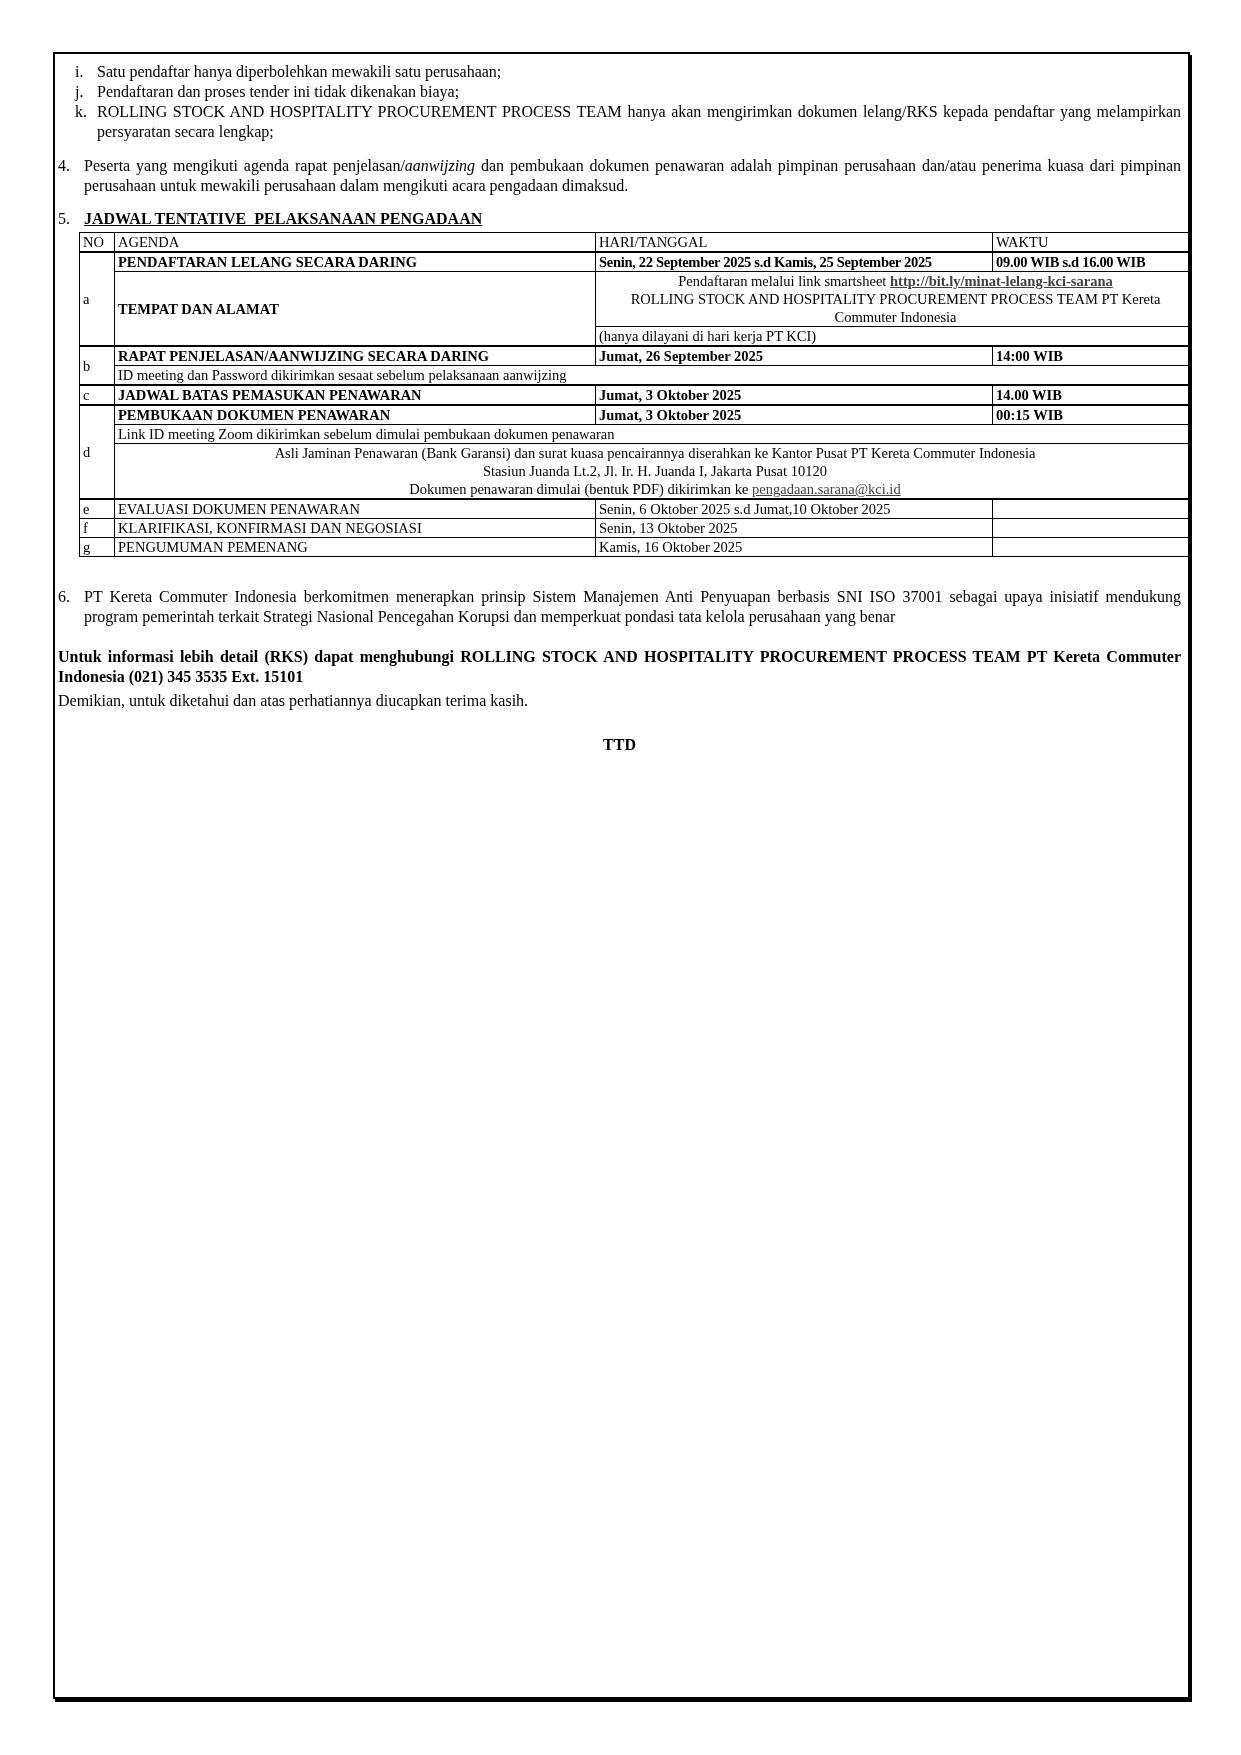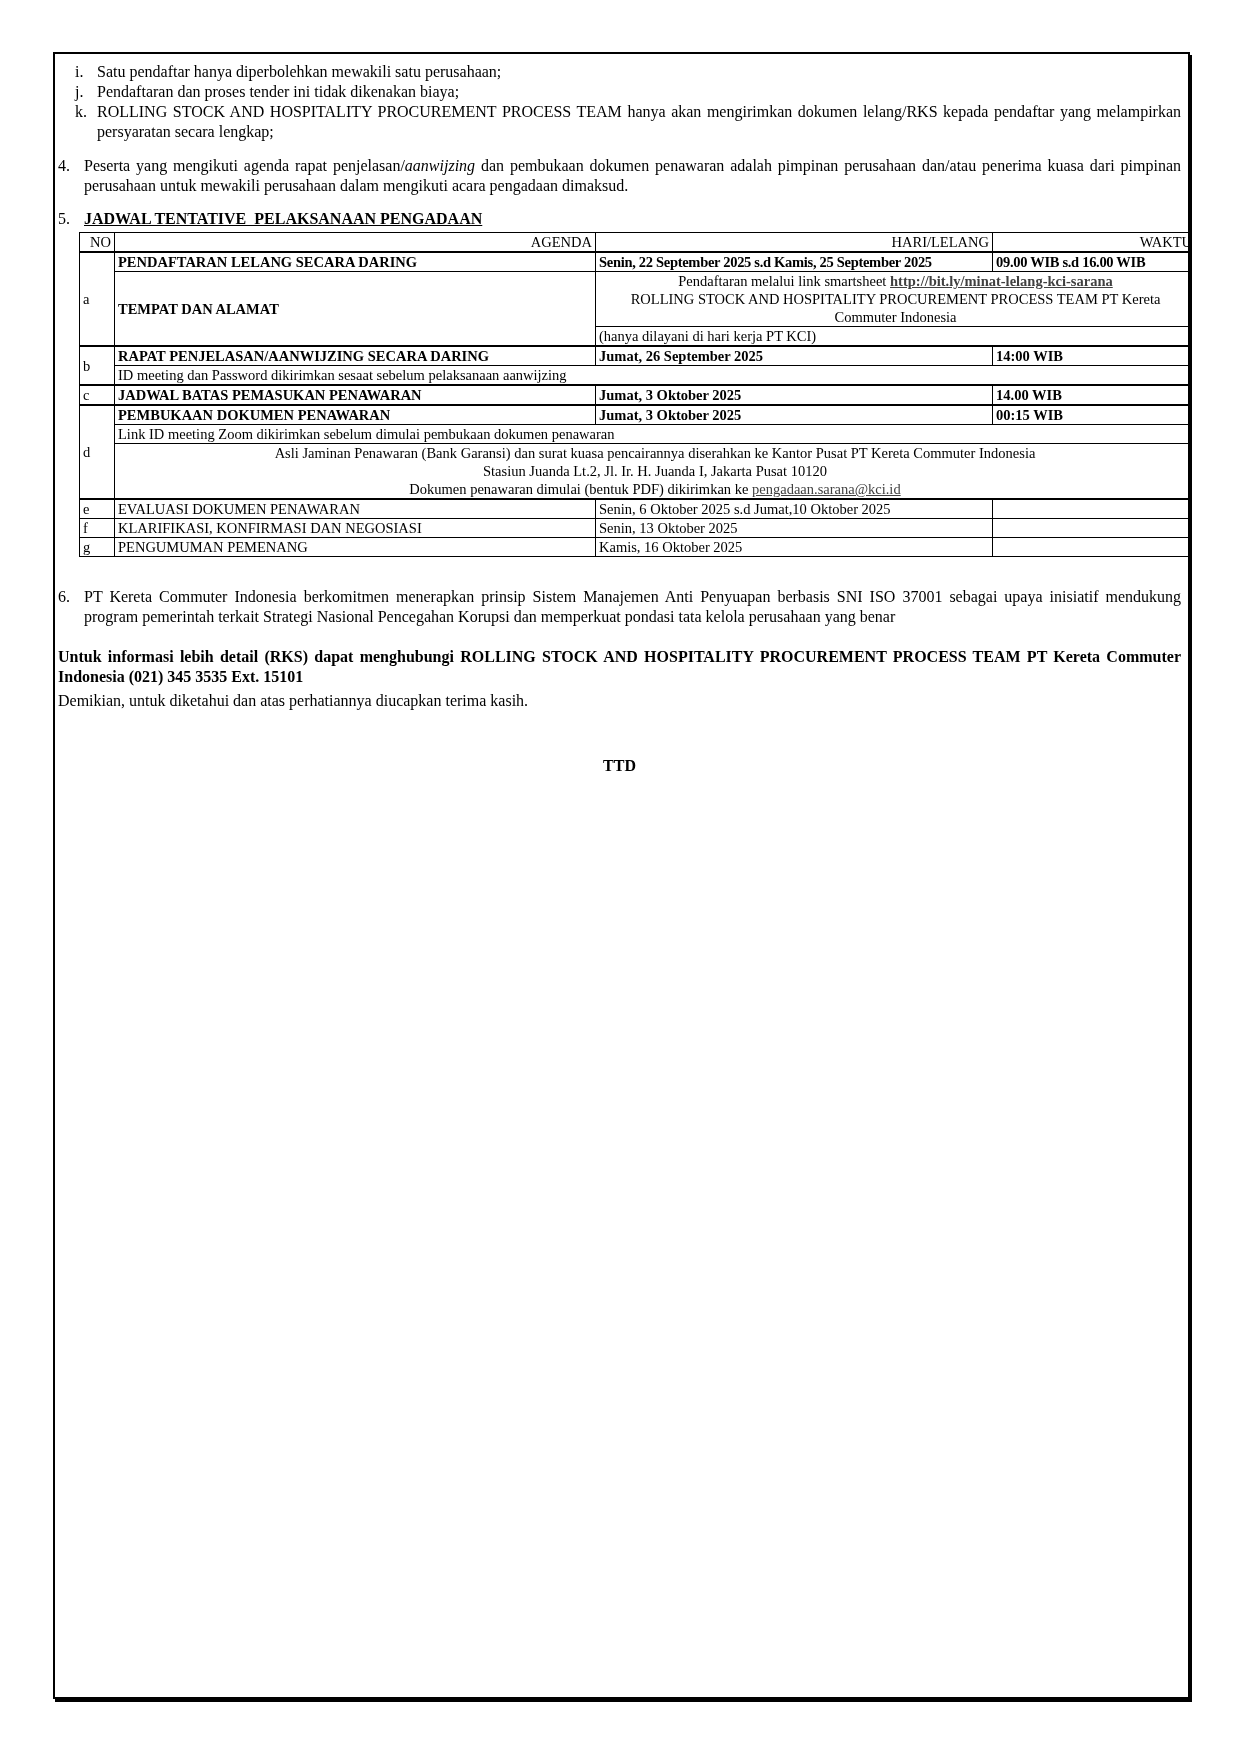--- a/index.html
+++ b/index.html
@@ -29,29 +29,29 @@
   .closing { margin-top:4px; }
   table.sched {
     border-collapse:collapse; table-layout:fixed;
     margin:3px 0 0 21px; width:1116px;
     font-size:14.5px; line-height:18px;
   }
   table.sched th, table.sched td {
     border:1px solid #000; padding:0 3px; vertical-align:middle;
     overflow:hidden;
   }
-  table.sched th { font-weight:normal; text-align:right; }
+  table.sched th { font-weight:normal; text-align:left; }
   td.c { text-align:left; }
   td.b, .b { font-weight:bold; }
   tr.grp td { border-top-width:2px; }
   td.nowr { white-space:nowrap; letter-spacing:-0.3px; }
   .lnk { color:#404040; text-decoration:underline; cursor:pointer; }
   .note-line { text-align:center; }
   .sig { margin-top:22px; text-align:center; font-size:16px; line-height:21px; }
-  .ttd { margin-top:46px; text-align:center; font-size:16px; font-weight:bold; }
+  .ttd { margin-top:25px; text-align:center; font-size:16px; font-weight:bold; }
 </style>
 </head>
 <body>
 
 <div class="page">
   <div class="frame">
 
     <div class="letter-list">
       <div class="letter-row">
         <span class="letter-marker">i.</span>
@@ -81,21 +81,21 @@
       <colgroup>
         <col style="width:35px">
           <col style="width:481px">
           <col style="width:397px">
           <col style="width:203px">
       </colgroup>
       <tbody>
           <tr>
         <th>NO</th>
         <th>AGENDA</th>
-        <th>HARI/LELANG</th>
+        <th>HARI/TANGGAL</th>
         <th>WAKTU</th>
       </tr>
       <tr class="grp">
         <td class="c" rowspan="3">a</td>
         <td class="b">PENDAFTARAN LELANG SECARA DARING</td>
         <td class="c b nowr">Senin, 22 September 2025 s.d Kamis, 25 September 2025</td>
         <td class="c b nowr">09.00 WIB s.d 16.00 WIB</td>
       </tr>
       <tr>
         <td class="b" rowspan="2">TEMPAT DAN ALAMAT</td>

